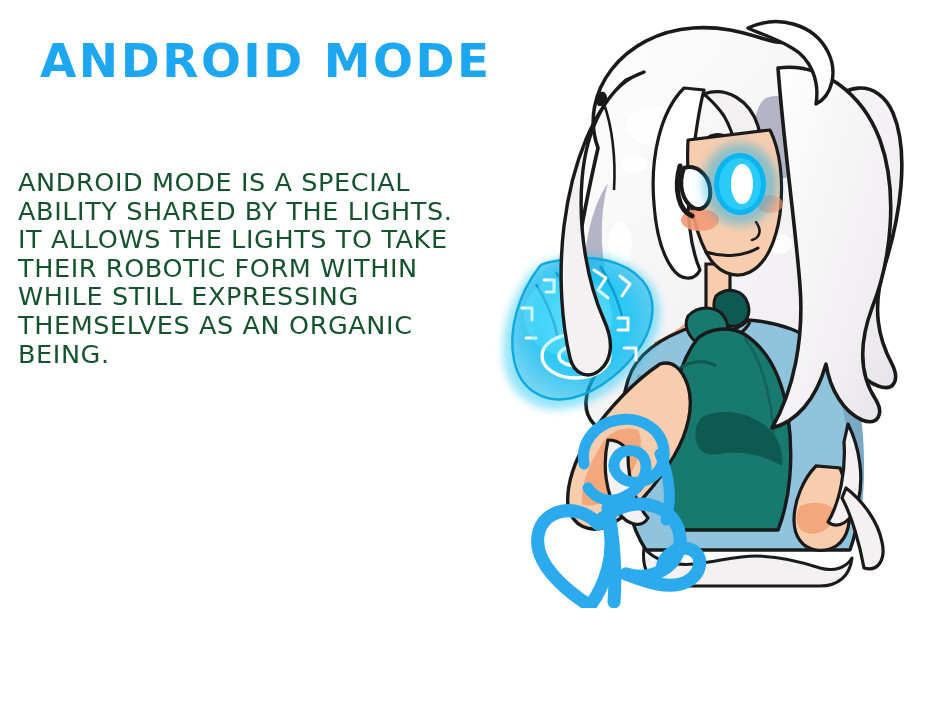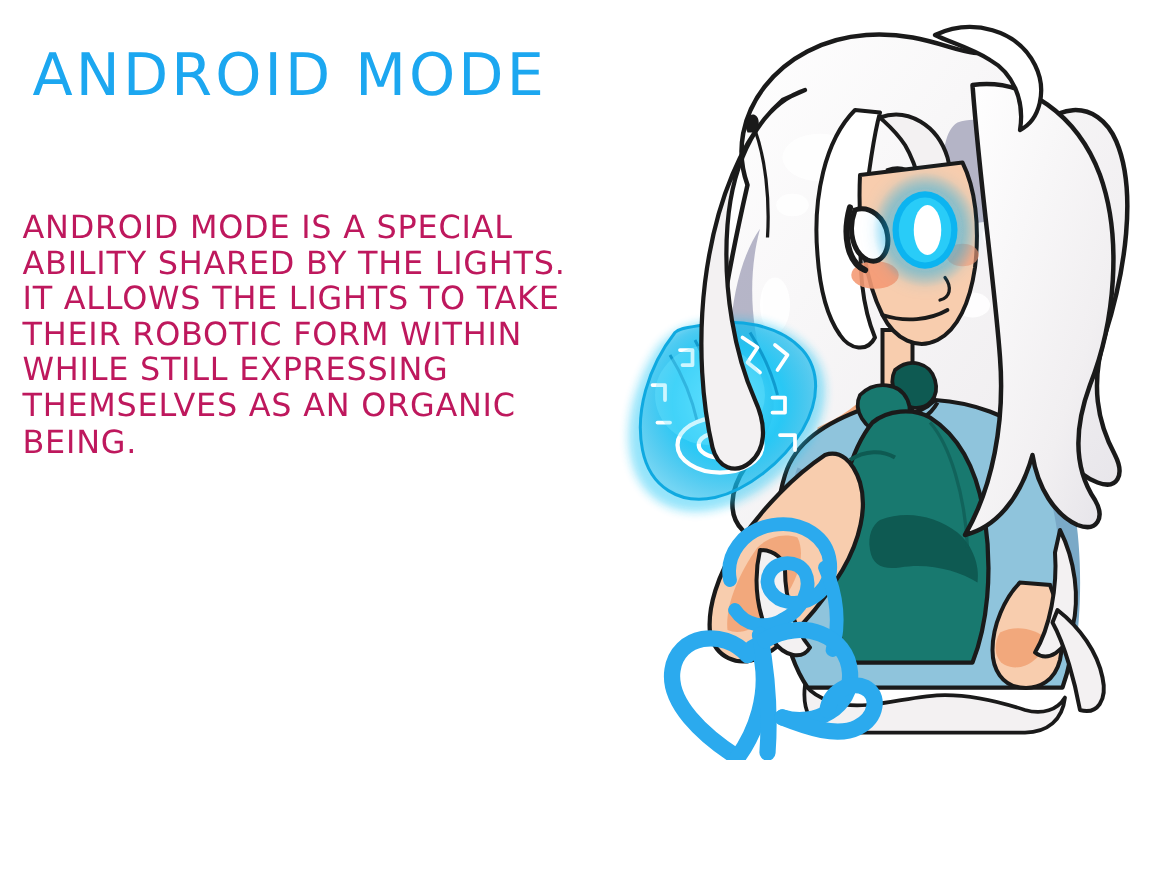--- a/index.html
+++ b/index.html
@@ -22,39 +22,39 @@
   
   #text-column {
     position: absolute;
     left: 0;
     top: 0;
     width: 560px;
     height: 705px;
   }
   #page-title {
     position: absolute;
-    left: 26px;
+    left: 40px;
     top: 37px;
     font-family: "DejaVu Sans", sans-serif;
     font-size: 47px;
-    font-weight: 400;
+    font-weight: 700;
     letter-spacing: 2.5px;
     line-height: 1;
     color: #1CA7F0;
     white-space: nowrap;
   }
   .body-paragraph {
     position: absolute;
     left: 18px;
     font-family: "DejaVu Sans", sans-serif;
     font-size: 25.5px;
     font-weight: 400;
     letter-spacing: 0.6px;
     line-height: 28.6px;
-    color: #be185d;
+    color: #14532d;
     white-space: pre-line;
   }
   #paragraph-1 { top: 168px; width: 520px; }
   #paragraph-2 { top: 399px; width: 545px; }
 
   
   #illustration {
     position: absolute;
     left: 448px;
     top: 8px;

